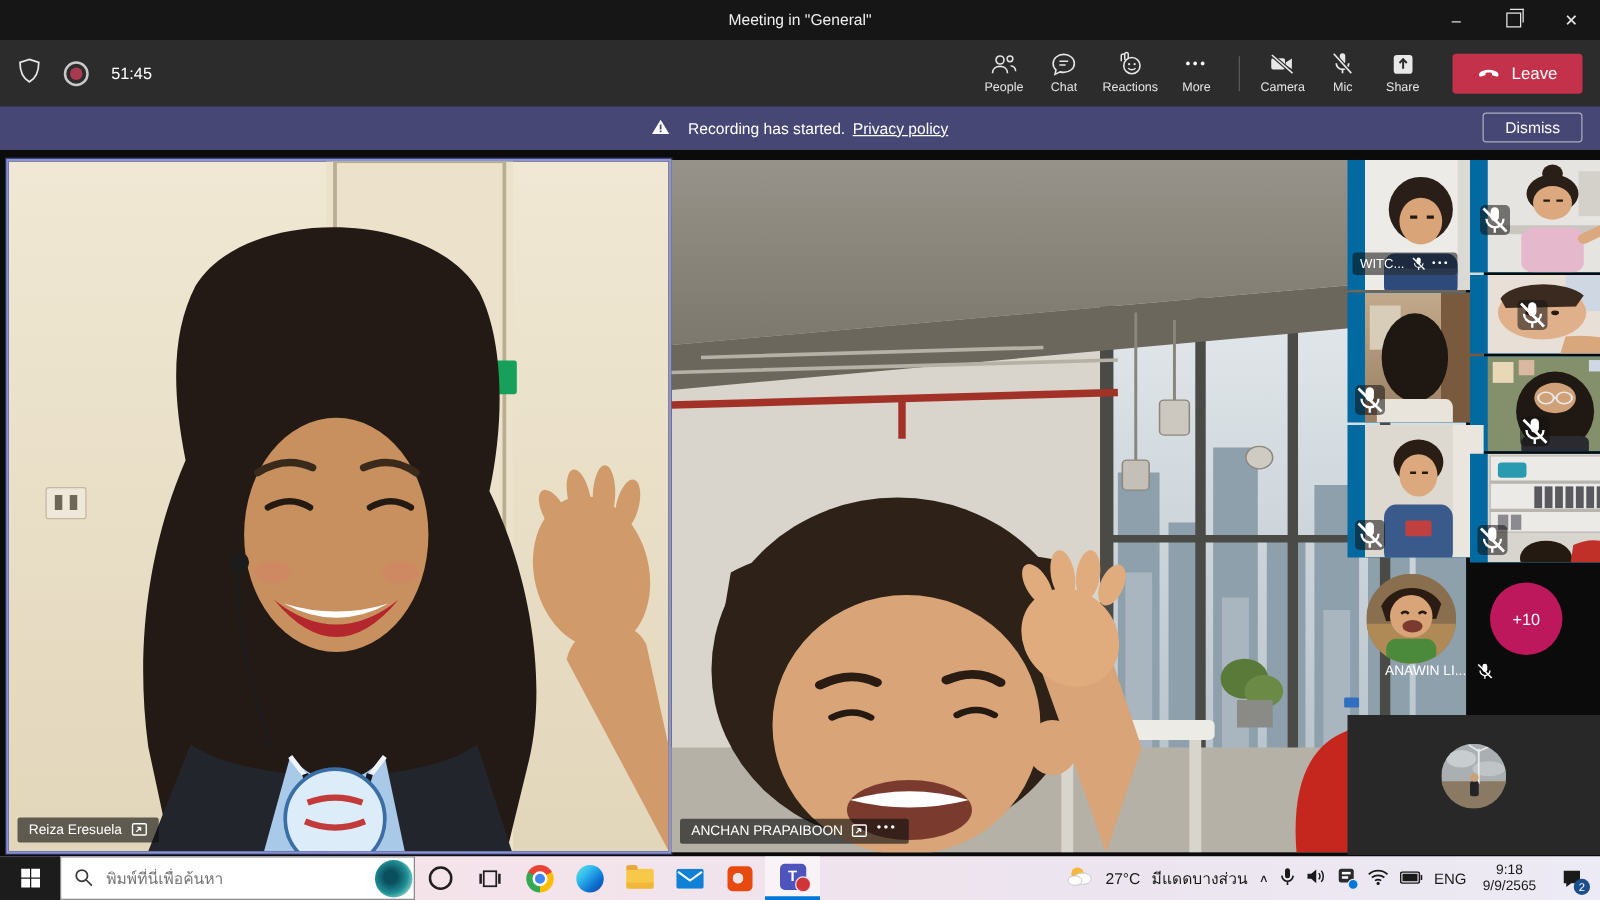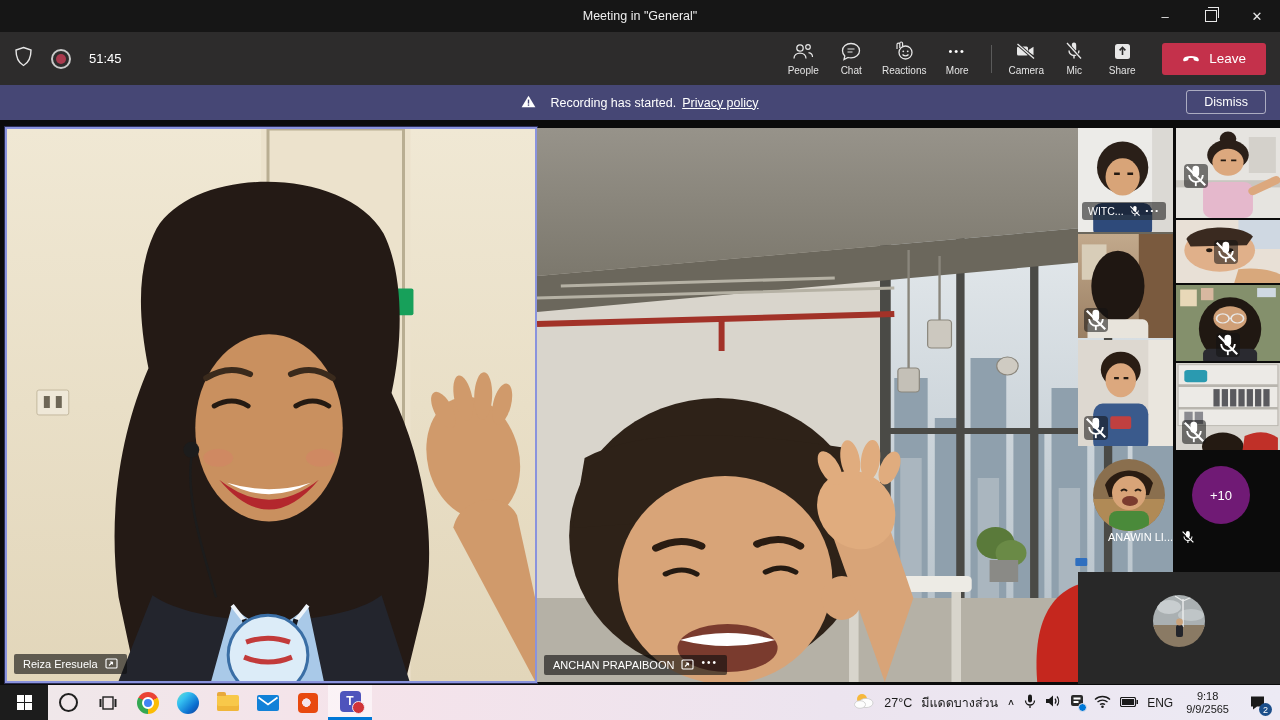--- a/index.html
+++ b/index.html
@@ -36,25 +36,25 @@
   
   .stage{position:absolute;left:0;top:120px;width:1280px;height:565px;background:#0b0b0b;}
   .vtile{position:absolute;overflow:hidden;background:#222;}
   .vtile svg{display:block;width:100%;height:100%;}
   .tile-left{left:5px;top:7px;width:528px;height:552px;border:2px solid #8a93dd;box-shadow:0 0 0 1px #2c2e56;}
   .tile-mid{left:537px;top:8px;width:636px;height:554px;}
   .name-chip{position:absolute;left:7px;bottom:7px;display:flex;align-items:flex-start;gap:7px;background:rgba(15,15,15,.62);color:#fff;font-size:11px;padding:4px 9px;border-radius:2px;white-space:nowrap;}
   .mic-chip{position:absolute;width:24px;height:24px;background:rgba(18,18,18,.55);border-radius:4px;display:flex;align-items:center;justify-content:center;}
   .thumb-chip{position:absolute;left:4px;bottom:12px;display:flex;align-items:center;gap:5px;background:rgba(15,15,15,.55);color:#fff;font-size:10.5px;padding:3px 6px;border-radius:3px;}
   
-  .th{position:absolute;overflow:hidden;background:#0369a1;}
+  .th{position:absolute;overflow:hidden;background:#0369a1;padding-left:14px;}
   .th svg{display:block;width:100%;height:100%;}
   
   .avatar-big{position:absolute;left:1093px;top:339px;width:72px;height:72px;border-radius:50%;overflow:hidden;}
-  .overflow-circle{position:absolute;left:1192px;top:346px;width:58px;height:58px;border-radius:50%;background:#701a75;display:flex;align-items:center;justify-content:center;color:#fff;font-size:13px;}
+  .overflow-circle{position:absolute;left:1192px;top:346px;width:58px;height:58px;border-radius:50%;background:#be185d;display:flex;align-items:center;justify-content:center;color:#fff;font-size:13px;}
   .anawin-row{position:absolute;left:1090px;top:410px;display:flex;align-items:center;gap:8px;color:#fff;font-size:11px;margin-left:18px;}
   .own-panel{position:absolute;left:1078px;top:452px;width:202px;height:112px;background:#282828;}
   .own-avatar{position:absolute;left:75px;top:23px;width:52px;height:52px;border-radius:50%;overflow:hidden;}
   
   .taskbar{position:absolute;left:0;top:685px;width:1280px;height:35px;background:linear-gradient(90deg,#efe8ea 0%,#f5e3ea 28%,#ece4ef 65%,#eceaf4 100%);display:flex;align-items:stretch;color:#1a1a1a;}
   .start-btn{width:48px;background:#1c1c1c;display:flex;align-items:center;justify-content:center;}
   .winlogo{display:grid;grid-template-columns:7px 7px;grid-template-rows:7px 7px;gap:1px;}
   .winlogo span{background:#fff;}
   .searchbox{position:relative;width:282px;background:#fff;border:1px solid #8a8a8a;display:flex;align-items:center;}
   .searchbox input{border:none;outline:none;width:200px;margin-left:34px;font-size:12.5px;font-family:"Liberation Sans",sans-serif;background:transparent;color:#333;}
@@ -549,20 +549,30 @@
 
 <div class="taskbar">
   <div class="start-btn">
     <span class="winlogo">
         <span></span>
         <span></span>
         <span></span>
         <span></span>
       </span>
   </div>
+  <div class="searchbox">
+    <span class="search-glass">
+      <svg width="16" height="16" viewBox="0 0 16 16">
+          <circle cx="6.5" cy="6.5" r="4.5" fill="none" stroke="#3a3a3a" stroke-width="1.4"></circle>
+          <line x1="10" y1="10" x2="14.5" y2="14.5" stroke="#3a3a3a" stroke-width="1.4"></line>
+        </svg>
+    </span>
+    <input type="text" placeholder="พิมพ์ที่นี่เพื่อค้นหา" style="">
+    <span class="highlight-orb"></span>
+  </div>
   <div class="tk-ic">
       <span class="cortana-ring"></span>
     </div>
   <div class="tk-ic">
     <svg width="18" height="16" viewBox="0 0 18 16">
         <rect x="4" y="2" width="10" height="12" fill="none" stroke="#1f1f1f" stroke-width="1.4"></rect>
         <rect x="0.5" y="4" width="2" height="8" fill="#1f1f1f"></rect>
         <rect x="15.5" y="4" width="2" height="8" fill="#1f1f1f"></rect>
       </svg>
   </div>

